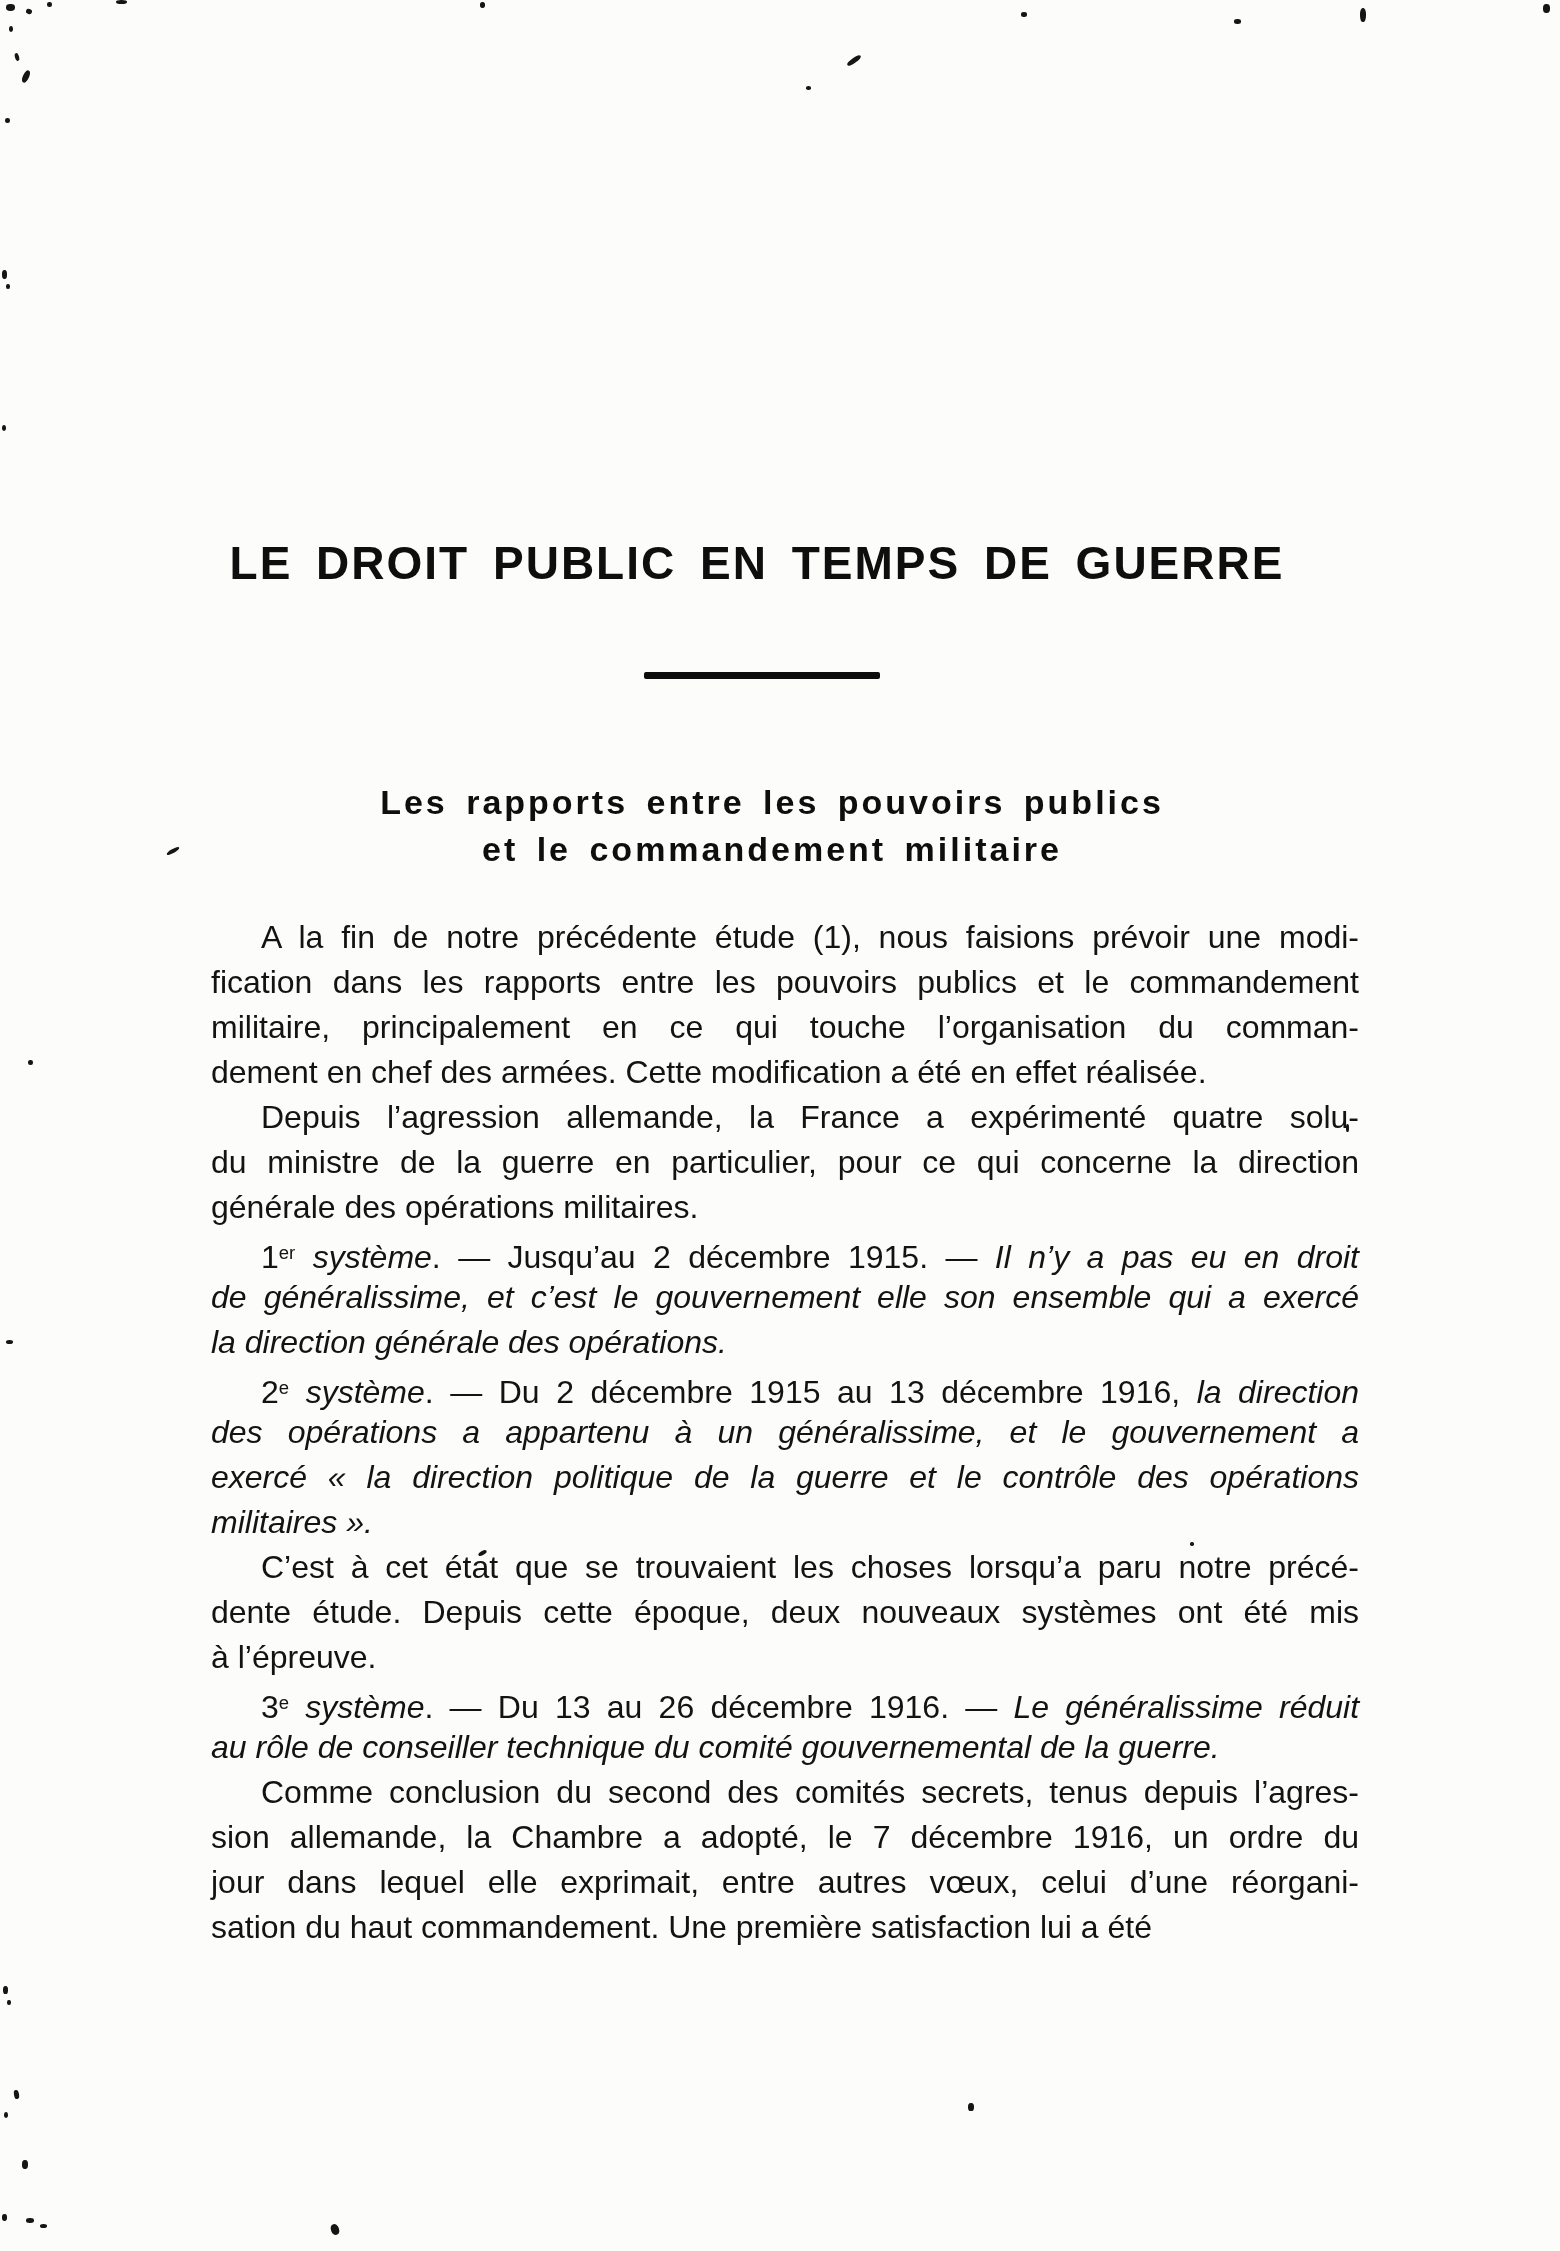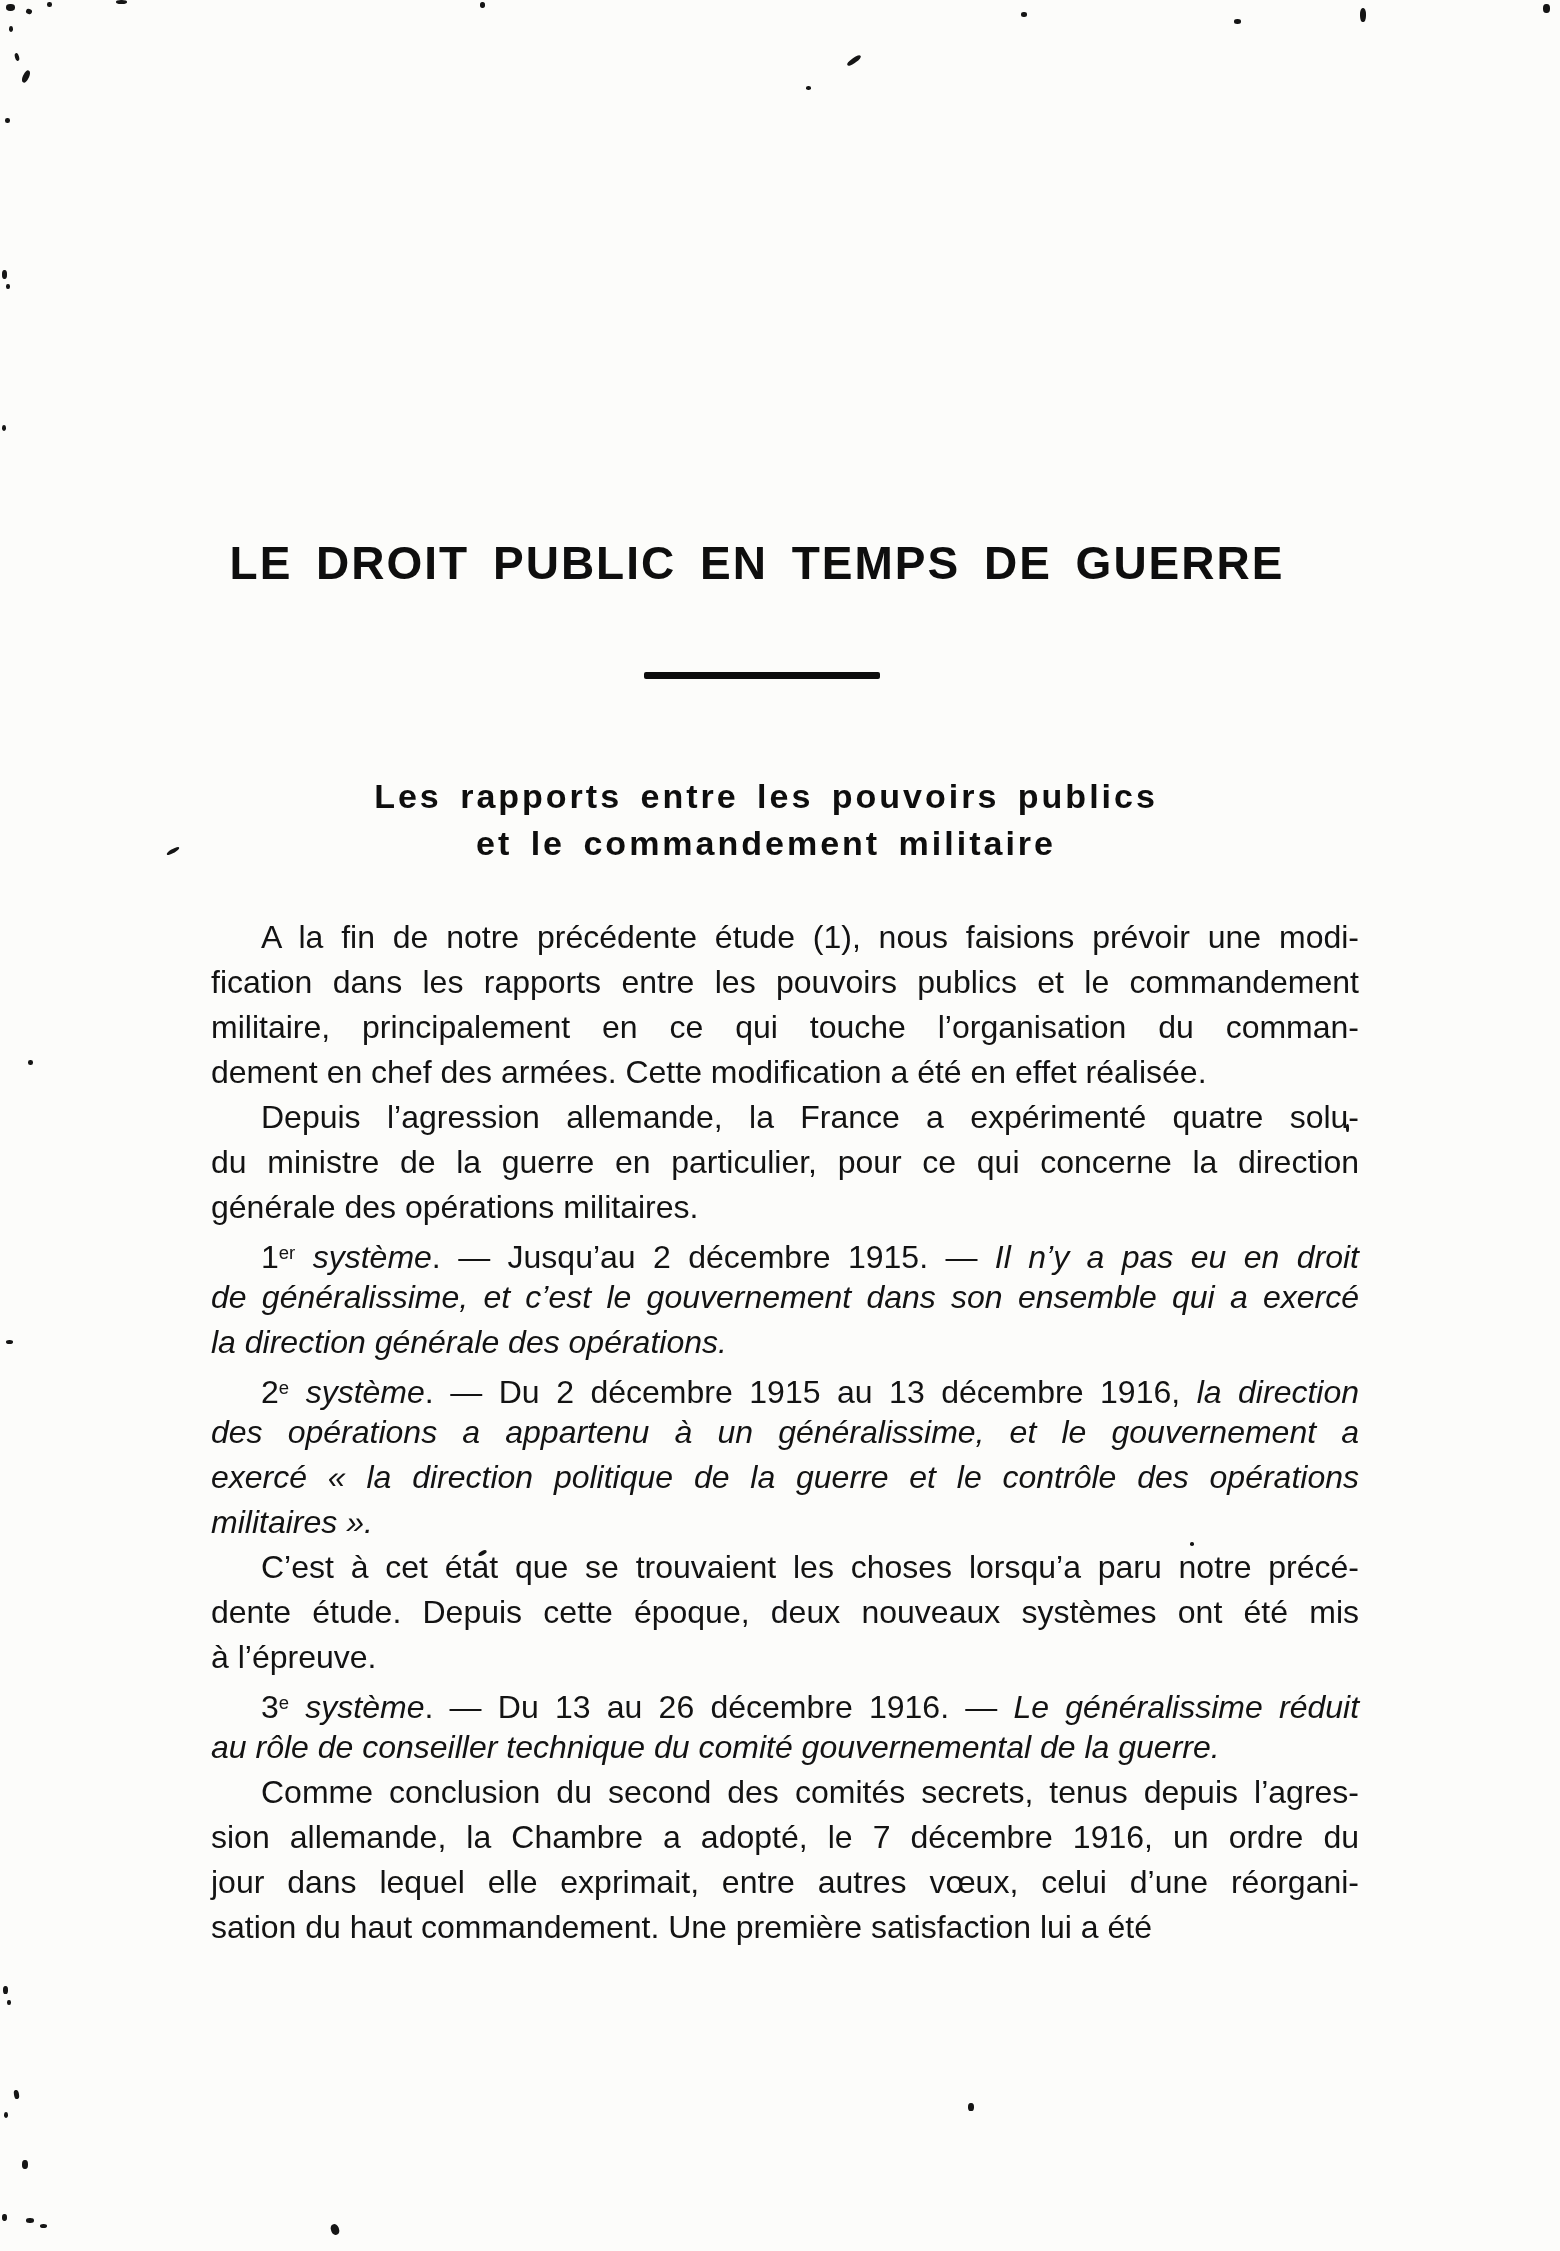--- a/index.html
+++ b/index.html
@@ -18,21 +18,21 @@
     font-weight:700;font-size:46px;letter-spacing:2px;word-spacing:9px;
     color:#0e0e0e;margin:0;
   }
   .divider{
     position:absolute;top:672px;left:461px;
     width:236px;height:7px;background:#0c0c0c;border-radius:2px;
   }
   .subtitle{
     position:absolute;top:764px;left:0;width:100%;
     text-align:center;font-weight:700;font-size:34px;line-height:47px;
-    letter-spacing:3px;word-spacing:6px;color:#0e0e0e;margin:9px;
+    letter-spacing:3px;word-spacing:6px;color:#0e0e0e;margin:15px;
   }
   .article-body{position:absolute;top:915px;left:0;width:1148px;margin-left:28px;}
   .paragraph{margin:0;}
   .line{
     font-size:32px;line-height:45px;height:45px;
     text-align:justify;text-align-last:justify;
   }
   .line.last{text-align-last:left;}
   .line.indent{text-indent:50px;}
   .it{font-style:italic;}
@@ -97,21 +97,21 @@
           <div class="line"><span>militaire, principalement en ce qui touche l’organisation du comman-</span></div>
           <div class="line last"><span>dement en chef des armées. Cette modification a été en effet réalisée.</span></div>
         </div>
         <div class="paragraph">
           <div class="line indent"><span>Depuis l’agression allemande, la France a expérimenté quatre solu-</span></div>
           <div class="line"><span>du ministre de la guerre en particulier, pour ce qui concerne la direction</span></div>
           <div class="line last"><span>générale des opérations militaires.</span></div>
         </div>
         <div class="paragraph">
           <div class="line indent"><span>1</span><span class="sup">er</span><span> </span><span class="it">système</span><span>. — Jusqu’au 2 décembre 1915. — </span><span class="it">Il n’y a pas eu en droit</span></div>
-          <div class="line"><span class="it">de généralissime, et c’est le gouvernement dans son ensemble qui a exercé</span></div>
+          <div class="line"><span class="it">de généralissime, et c’est le gouvernement elle son ensemble qui a exercé</span></div>
           <div class="line last"><span class="it">la direction générale des opérations.</span></div>
         </div>
         <div class="paragraph">
           <div class="line indent"><span>2</span><span class="sup">e</span><span> </span><span class="it">système</span><span>. — Du 2 décembre 1915 au 13 décembre 1916, </span><span class="it">la direction</span></div>
           <div class="line"><span class="it">des opérations a appartenu à un généralissime, et le gouvernement a</span></div>
           <div class="line"><span class="it">exercé « la direction politique de la guerre et le contrôle des opérations</span></div>
           <div class="line last"><span class="it">militaires ».</span></div>
         </div>
         <div class="paragraph">
           <div class="line indent"><span>C’est à cet état que se trouvaient les choses lorsqu’a paru notre précé-</span></div>

